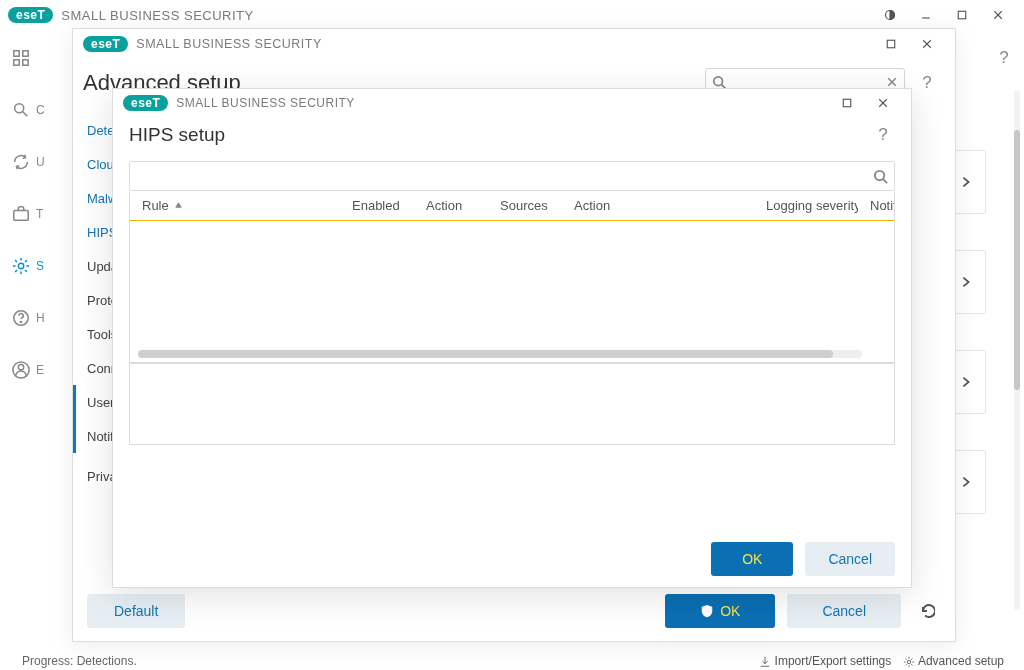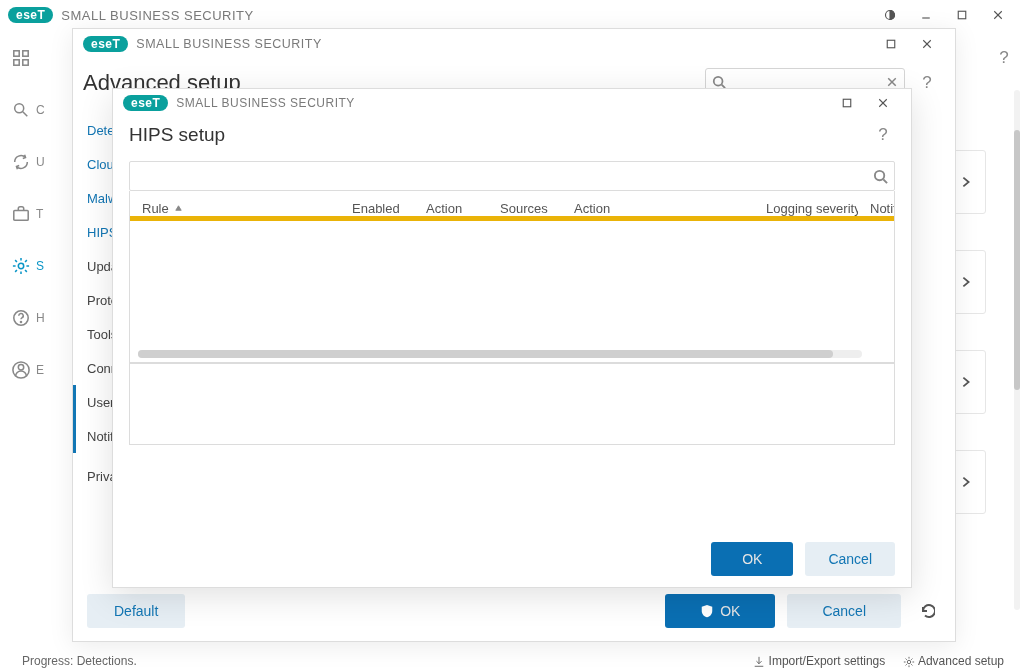--- a/index.html
+++ b/index.html
@@ -46,21 +46,21 @@
     display: flex; align-items: center; justify-content: center; color: #555;
   }
   .card-chevron svg { width: 14px; height: 14px; stroke: currentColor; fill: none; stroke-width: 2; }
   .info-dot {
     position: absolute; right: 98px; width: 16px; height: 16px;
     background: #222; color: #fff; border-radius: 50%;
     font-size: 11px; font-weight: 700; display: flex; align-items: center; justify-content: center;
   }
 
   .status-bar { position: absolute; bottom: 2px; left: 22px; font-size: 12px; color: #666; }
-  .bottom-tools { position: absolute; bottom: 2px; right: 20px; font-size: 12px; color: #555; display: flex; gap: 18px; }
+  .bottom-tools { position: absolute; bottom: 2px; right: 20px; font-size: 12px; color: #555; display: flex; gap: 12px; }
   .bottom-tools .tool svg { width: 12px; height: 12px; vertical-align: middle; stroke: currentColor; }
 
   .help-q {
     width: 24px; height: 24px; border-radius: 50%; display: flex; align-items: center; justify-content: center;
     color: #888; font-size: 17px; cursor: pointer;
   }
 
   .scroll-track {
     position: absolute; right: 4px; top: 60px; width: 6px; height: 520px; background: #f2f2f2; border-radius: 3px;
   }
@@ -103,21 +103,21 @@
   .adv-footer {
     position: absolute; bottom: 0; left: 0; right: 0; height: 60px;
     display: flex; align-items: center; padding: 0 14px; gap: 12px;
     background: #fff;
   }
   .btn {
     height: 34px; padding: 0 26px; border-radius: 3px; font-size: 14px; cursor: pointer;
     display: inline-flex; align-items: center; justify-content: center; gap: 6px;
     border: 1px solid transparent;
   }
-  .btn-primary { background: #0a6fb3; color: #e5e5e5; }
+  .btn-primary { background: #0a6fb3; color: #fde047; }
   .btn-light { background: #e6eef4; color: #1276b4; }
   .btn-primary svg { width: 14px; height: 14px; fill: #fff; }
 
   .undo-badge {
     width: 28px; height: 28px; border-radius: 50%; display: flex; align-items: center;
     justify-content: center; color: #555;
   }
   .undo-badge svg { width: 16px; height: 16px; stroke: currentColor; fill: none; stroke-width: 2; }
 
   
@@ -138,22 +138,22 @@
     height: 30px; border: 1px solid #dcdcdc; border-radius: 2px; display: flex; align-items: center;
     padding: 0 6px; margin-bottom: 0;
   }
   .rule-search input { flex: 1; border: none; outline: none; font-size: 13px; height: 100%; }
   .rule-search svg { width: 15px; height: 15px; stroke: #888; fill: none; stroke-width: 2; }
 
   .rule-table {
     border: 1px solid #dcdcdc; border-top: none; height: 172px; overflow: hidden; position: relative;
   }
   .rule-thead {
-    display: flex; height: 30px; align-items: flex-end; font-size: 13px; color: #555;
-    border-bottom: 5px solid #eab308; background: #fff;
+    display: flex; height: 30px; align-items: center; font-size: 13px; color: #555;
+    border-bottom: 1px solid #eab308; background: #fff;
   }
   .th { padding: 0 12px; border-right: 0; white-space: nowrap; overflow: hidden; }
   .th-sort svg { width: 9px; height: 9px; stroke: #888; fill: #888; margin-left: 2px; }
   .hscroll {
     position: absolute; left: 8px; right: 32px; bottom: 4px; height: 8px;
     background: #eee; border-radius: 4px;
   }
   .hscroll-thumb { position: absolute; left: 0; top: 0; height: 8px; width: 96%; background: #cfcfcf; border-radius: 4px; }
 
   .rule-buttons { display: flex; gap: 8px; padding: 10px 0; }

